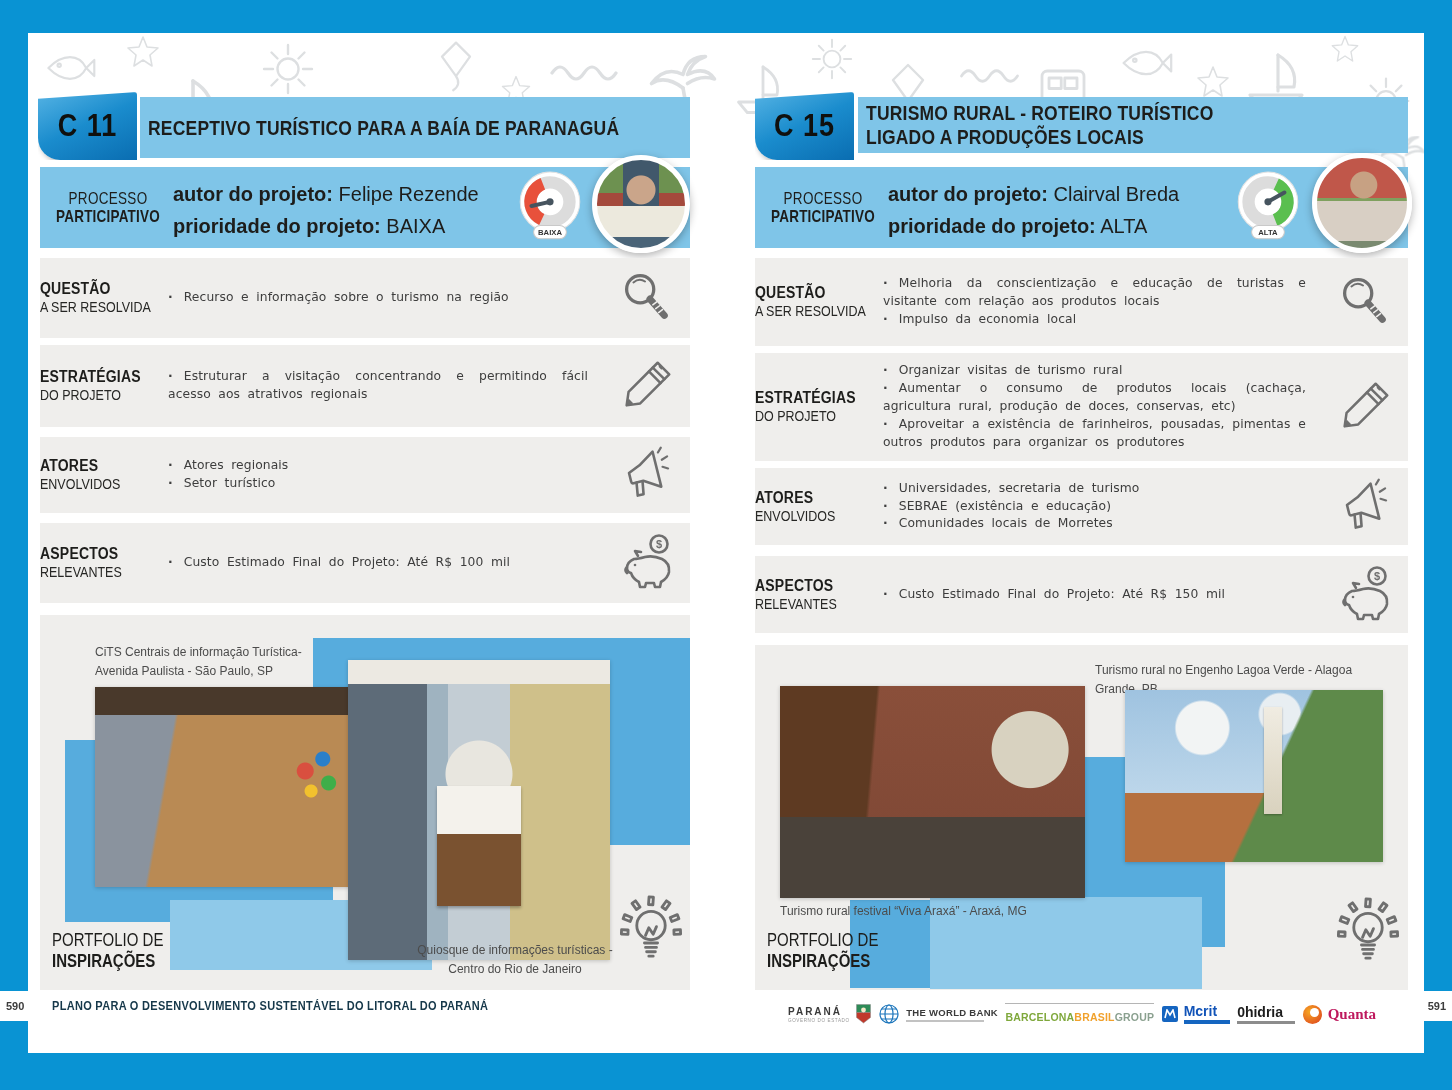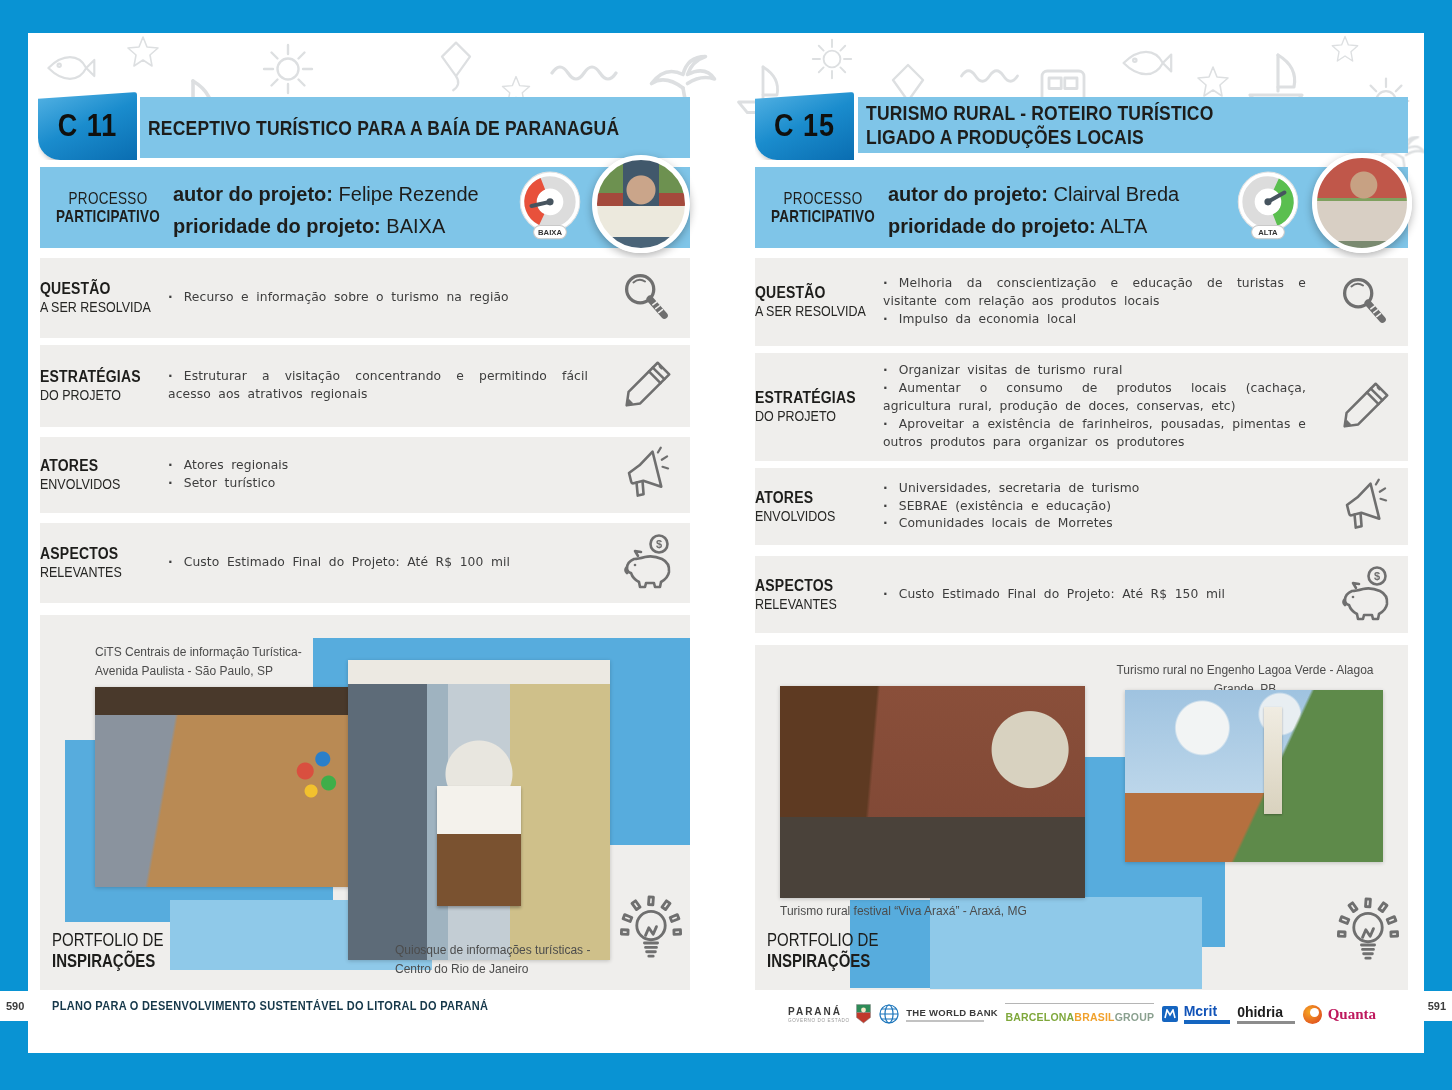--- a/index.html
+++ b/index.html
@@ -340,21 +340,21 @@
   <div class="abs portfolio" style="left:0;top:615px;width:650px;height:375px">
     <div class="deco" style="left:273px;top:23px;width:377px;height:207px"></div>
     <div class="deco" style="left:25px;top:125px;width:268px;height:182px"></div>
     <div class="deco light" style="left:130px;top:285px;width:262px;height:70px"></div>
     <div class="pcap" style="left:55px;top:28px;width:280px">
       <span>CiTS Centrais de informação Turística-</span><br>
       <span>Avenida Paulista - São Paulo, SP</span>
     </div>
     <div class="photo ph-sp" style="left:55px;top:72px;width:292px;height:200px"></div>
     <div class="photo ph-rio" style="left:308px;top:45px;width:262px;height:300px"></div>
-    <div class="pcap" style="left:355px;top:326px;width:240px;text-align:left">
+    <div class="pcap" style="left:355px;top:326px;width:240px;text-align:center">
       <span>Quiosque de informações turísticas -</span><br>
       <span>Centro do Rio de Janeiro</span>
     </div>
     <div class="pf-label" style="left:12px;top:316px">
       <span class="f1">PORTFOLIO DE</span>
       <span class="f2">INSPIRAÇÕES</span>
     </div>
     <svg class="icon-svg" style="position:absolute;left:576px;top:270px" width="70" height="92" viewBox="0 0 64 70">
         <use href="#ic-bulb"></use>
       </svg>
@@ -462,21 +462,21 @@
           <use href="#ic-piggy"></use>
         </svg>
       </div>
   </div>
 
   <div class="abs portfolio" style="left:0;top:645px;width:653px;height:345px">
     <div class="deco" style="left:330px;top:112px;width:100px;height:110px"></div>
     <div class="deco" style="left:250px;top:212px;width:220px;height:90px"></div>
     <div class="deco" style="left:95px;top:255px;width:160px;height:88px"></div>
     <div class="deco light" style="left:175px;top:252px;width:272px;height:92px"></div>
-    <div class="pcap" style="left:340px;top:16px;width:300px;text-align:center">
+    <div class="pcap" style="left:340px;top:16px;width:300px;text-align:left">
       <span>Turismo rural no Engenho Lagoa Verde - Alagoa Grande, PB</span>
     </div>
     <div class="photo ph-fest" style="left:25px;top:41px;width:305px;height:212px"></div>
     <div class="pcap" style="left:25px;top:257px;width:320px">
       <span>Turismo rural festival “Viva Araxá” - Araxá, MG</span>
     </div>
     <div class="photo ph-rural" style="left:370px;top:45px;width:258px;height:172px"></div>
     <div class="pf-label" style="left:12px;top:286px">
       <span class="f1">PORTFOLIO DE</span>
       <span class="f2">INSPIRAÇÕES</span>

